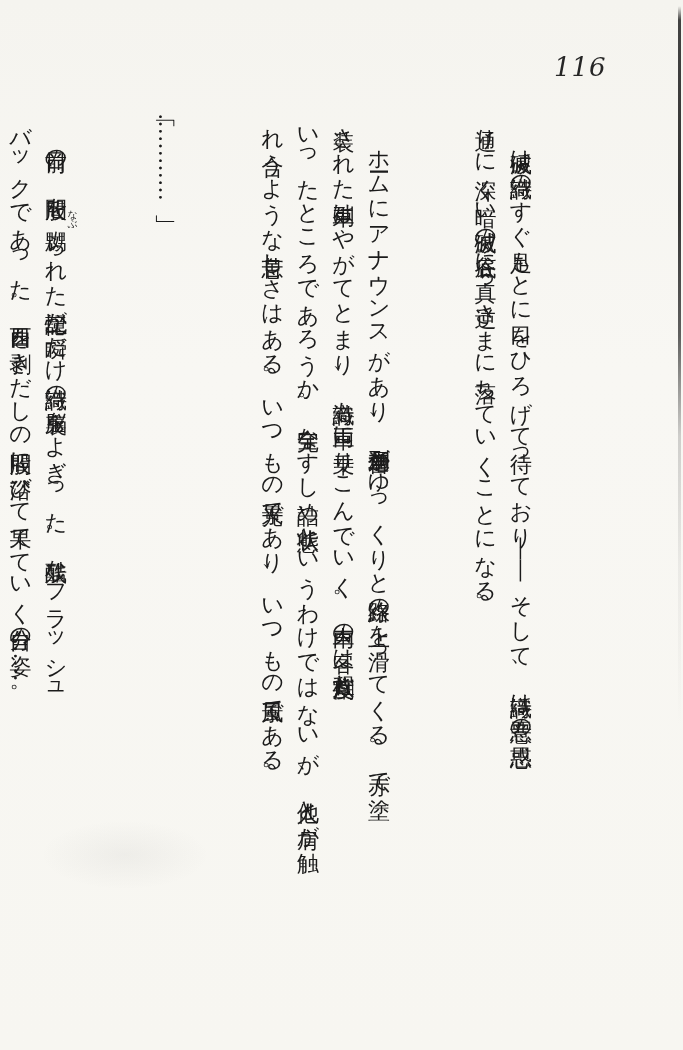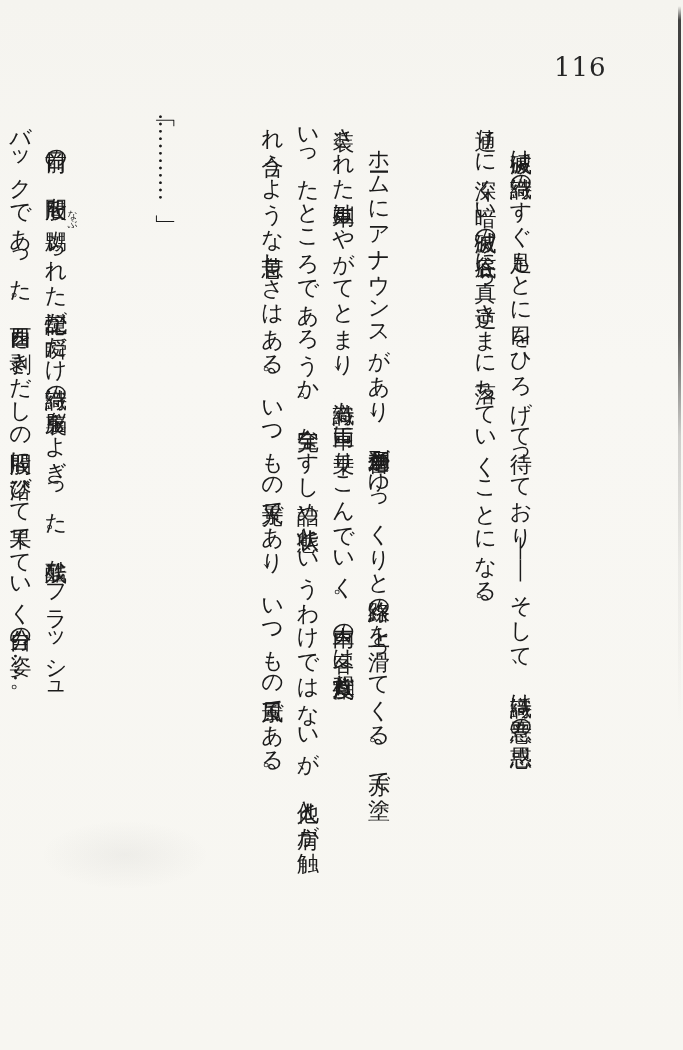--- a/index.html
+++ b/index.html
@@ -19,20 +19,21 @@
   .page {
     position: absolute;
     inset: 0;
   }
 
   .page-number {
     position: absolute;
     top: 52px;
     left: 554px;
     font-family: "DejaVu Serif", "Liberation Serif", serif;
+    font-style: italic;
     font-size: 26px;
     letter-spacing: 1px;
     color: #262626;
   }
 
   .text-block {
     position: absolute;
     top: 113px;
     right: 73px;
     height: 846px;

